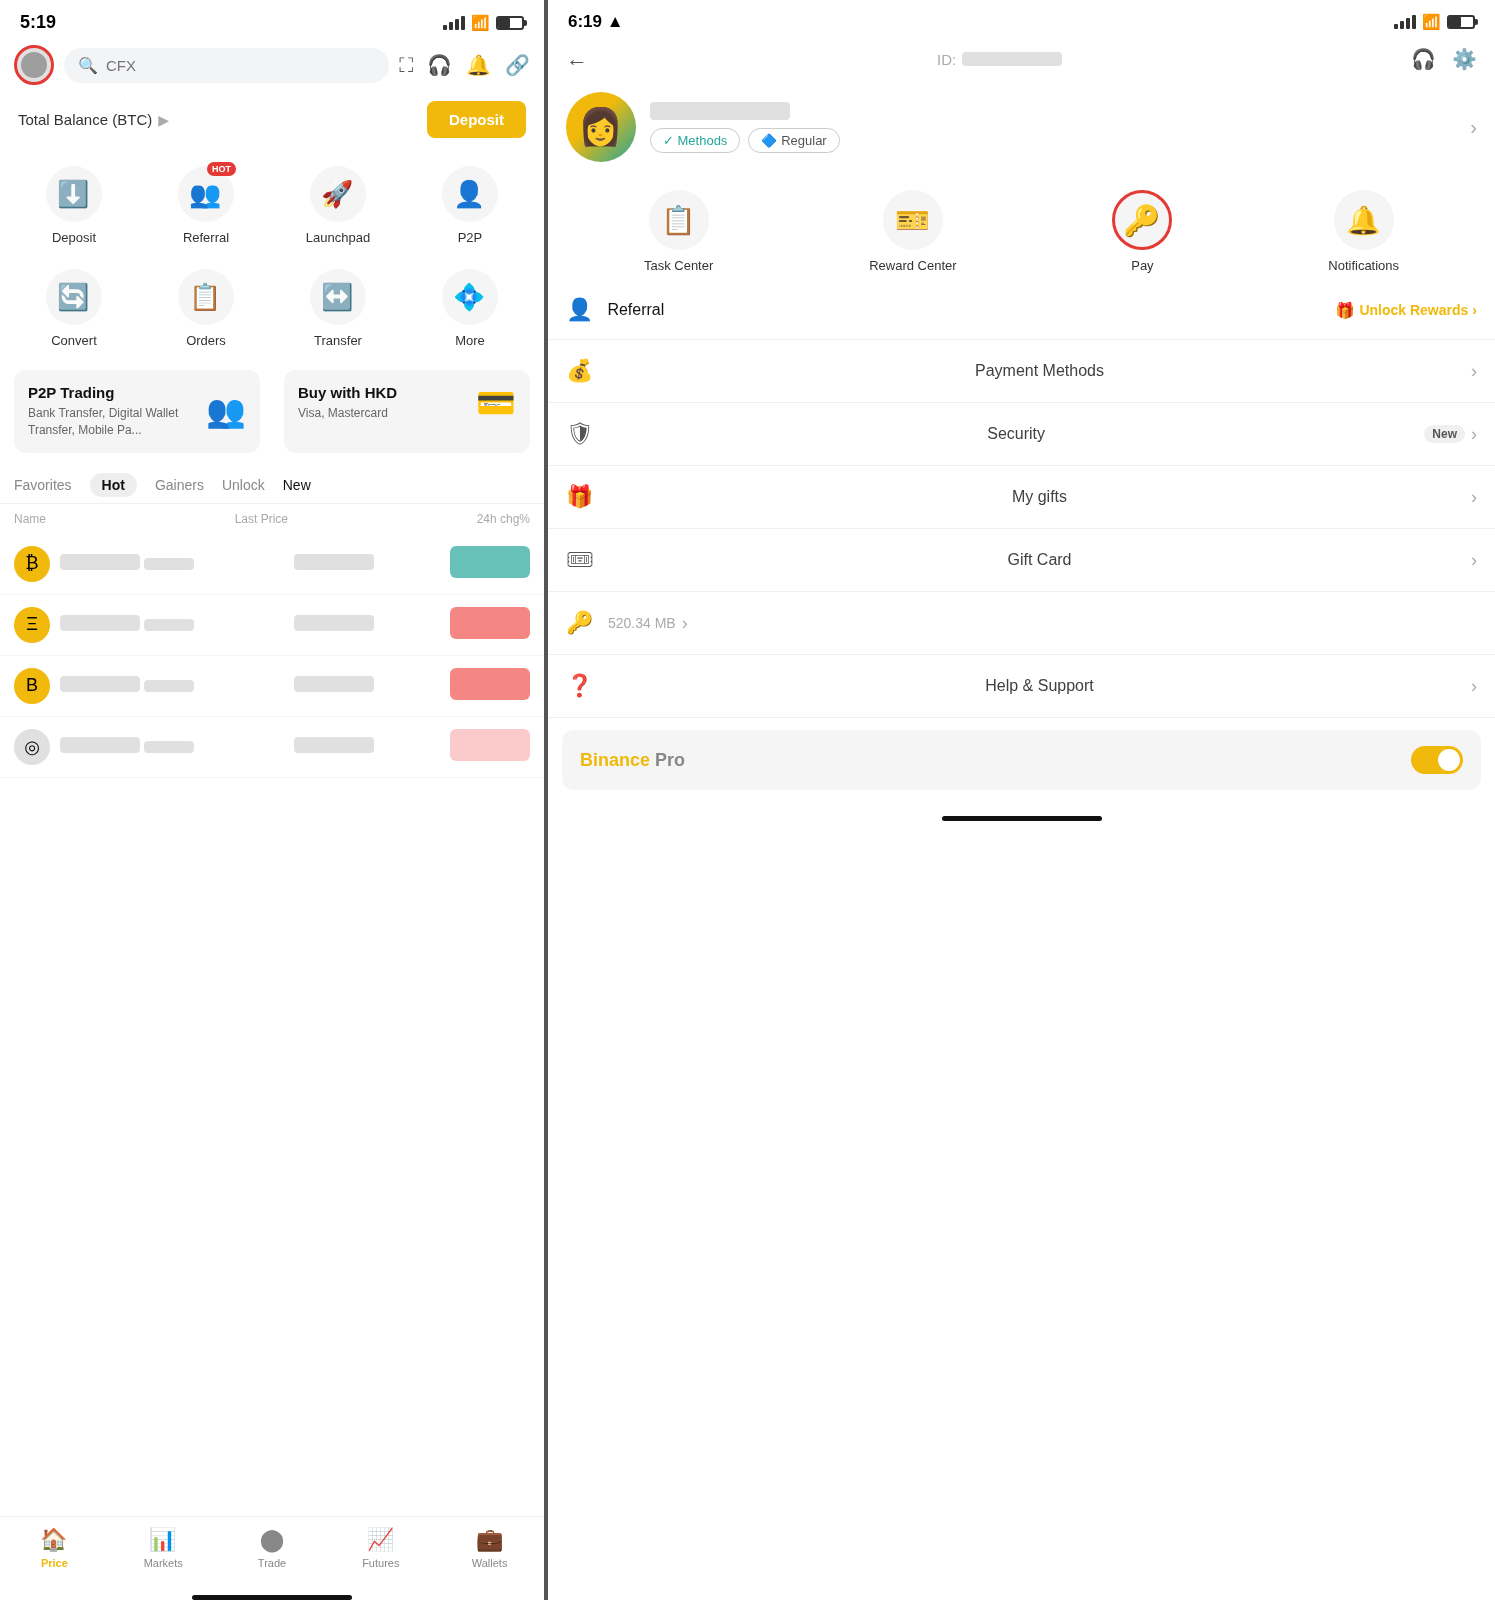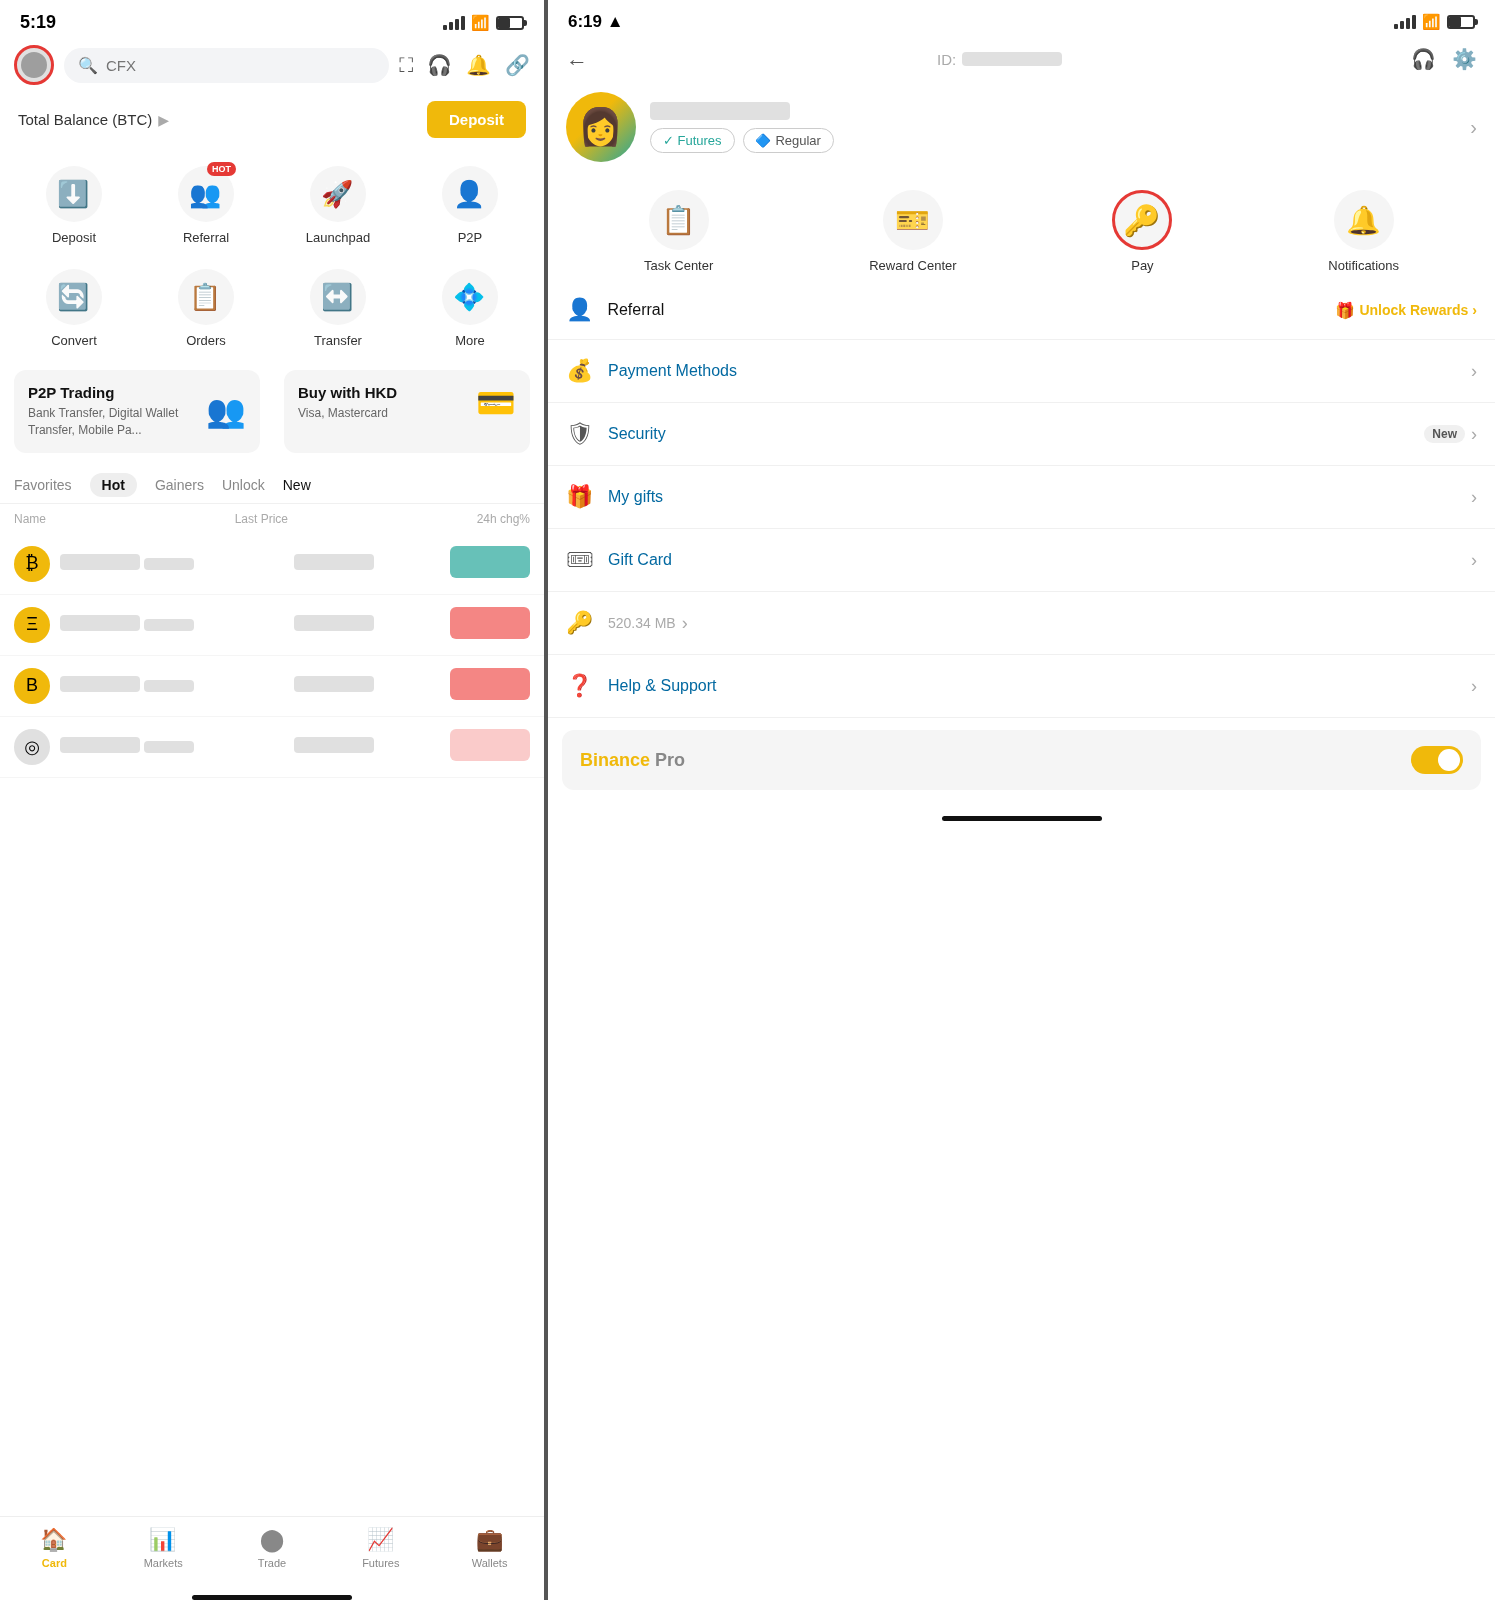--- a/index.html
+++ b/index.html
@@ -452,21 +452,21 @@
     
     .menu-list { display: flex; flex-direction: column; }
     .menu-item {
       display: flex;
       align-items: center;
       padding: 18px 18px;
       border-bottom: 1px solid #f0f0f0;
       cursor: pointer;
     }
     .menu-icon { font-size: 22px; color: #555; margin-right: 14px; width: 28px; text-align: center; }
-    .menu-label { font-size: 16px; color: #0369a1; flex: 1; }
+    .menu-label { font-size: 16px; color: #404040; flex: 1; text-align: center; }
     .menu-right { display: flex; align-items: center; gap: 6px; color: #aaa; font-size: 14px; }
     .menu-chevron { color: #aaa; font-size: 18px; }
     .new-tag {
       background: #f0f0f0;
       color: #555;
       border-radius: 10px;
       padding: 2px 8px;
       font-size: 12px;
       font-weight: 600;
     }
@@ -707,21 +707,21 @@
       </div>
       <div class="change-col">
         <div class="change-badge change-red" style="opacity:0.3;"></div>
       </div>
     </div>
   </div>
 
   <div class="bottom-nav">
     <div class="nav-item">
       <span class="nav-icon active">🏠</span>
-      <span class="nav-label active">Card</span>
+      <span class="nav-label active">Price</span>
     </div>
     <div class="nav-item">
       <span class="nav-icon">📊</span>
       <span class="nav-label">Markets</span>
     </div>
     <div class="nav-item">
       <span class="nav-icon">⬤</span>
       <span class="nav-label">Trade</span>
     </div>
     <div class="nav-item">
@@ -766,21 +766,21 @@
     </div>
   </div>
 
   <div class="profile-section">
     <div class="profile-avatar">
       <span>👩</span>
     </div>
     <div class="profile-info">
       <div class="profile-name-blur"></div>
       <div class="profile-badges">
-        <span class="badge badge-verified">✓ Futures</span>
+        <span class="badge badge-verified">✓ Methods</span>
         <span class="badge badge-regular">🔷 Regular</span>
       </div>
     </div>
     <span class="chevron-right">›</span>
   </div>
 
   <div class="feature-row">
     <div class="feature-item">
       <div class="feature-icon-wrap">
         <span>📋</span>

